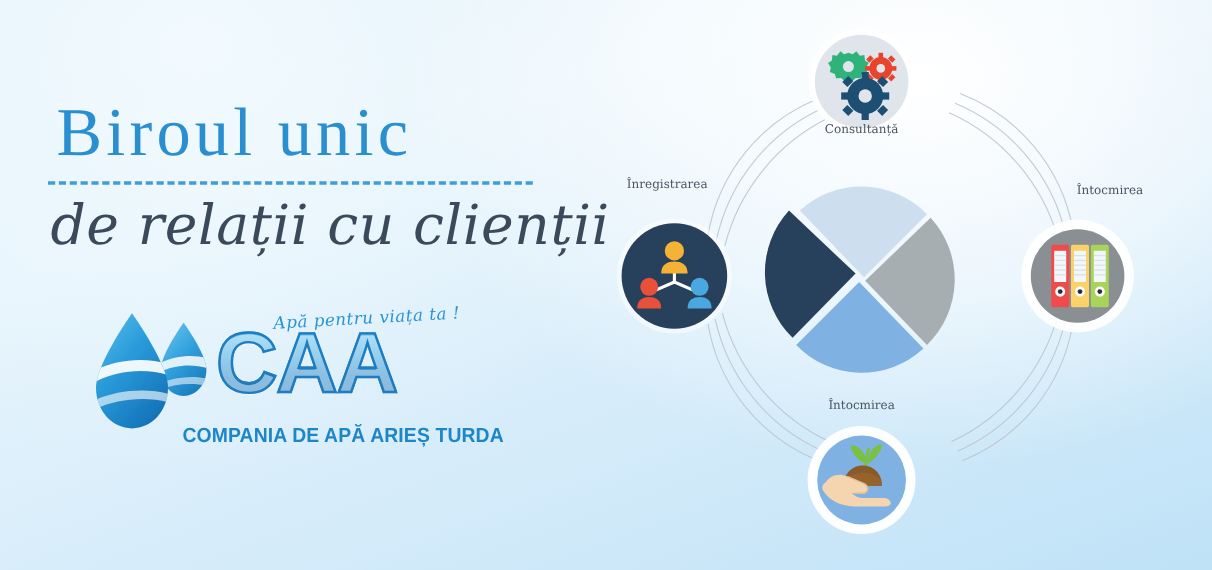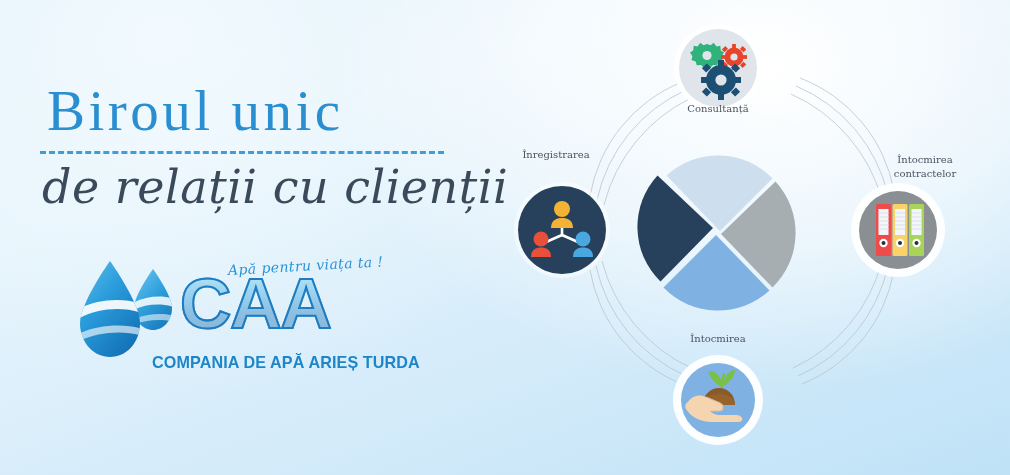--- a/index.html
+++ b/index.html
@@ -310,18 +310,17 @@
     </svg>
 
     <div class="node-label lbl-top">Consultanță</div>
 
     <div class="node-label lbl-left">
       <div>Înregistrarea</div>
     </div>
 
     <div class="node-label lbl-right">
       <div>Întocmirea</div>
-      <div>contractelor</div>
     </div>
 
     <div class="node-label lbl-bottom">Întocmirea</div>
   </div>
 </div>
 
 </body></html>

